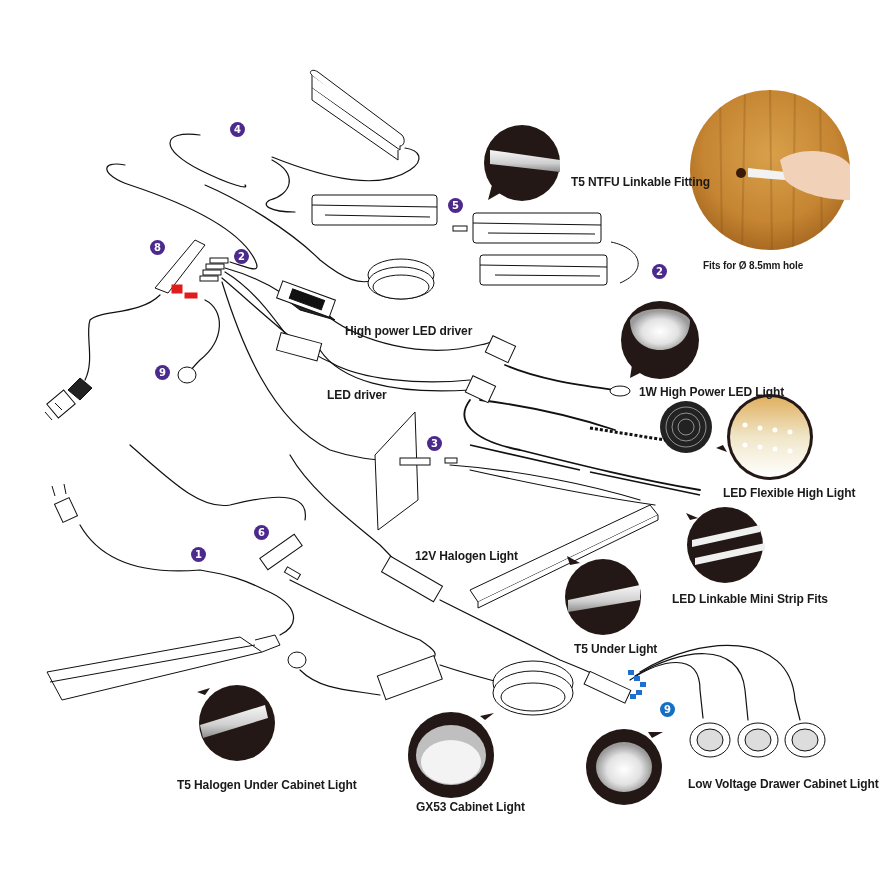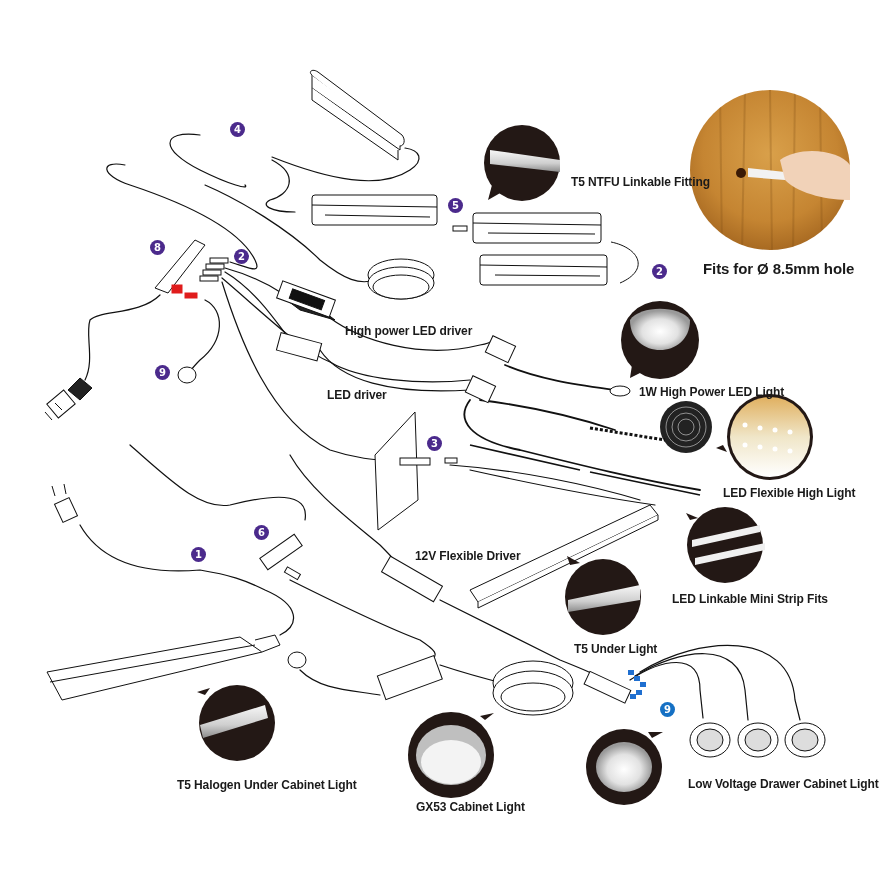--- a/index.html
+++ b/index.html
@@ -1,19 +1,19 @@
 <!DOCTYPE html>
 <html><head>
 <meta charset="utf-8">
 <style>
   html,body{margin:0;padding:0;background:#ffffff;}
   #canvas{position:relative;width:886px;height:886px;overflow:hidden;background:#fff;font-family:"Liberation Sans",sans-serif;}
   #diagram{position:absolute;left:0;top:0;width:886px;height:886px;}
   .lbl{position:absolute;font-family:"Liberation Sans",sans-serif;font-weight:bold;color:#1a1a1a;font-size:12px;white-space:nowrap;letter-spacing:-0.1px;}
-  .lbl.big{font-size:15px;color:#1a1a1a;}
+  .lbl.big{font-size:10px;color:#1a1a1a;}
   .badge{position:absolute;width:15px;height:15px;border-radius:50%;color:#fff;font-family:"DejaVu Sans",sans-serif;font-weight:bold;font-size:10px;line-height:15px;text-align:center;}
 </style>
 </head>
 <body>
 
 <div id="canvas">
 <svg id="diagram" viewBox="0 0 886 886">
   <defs>
     <radialGradient id="woodG" cx="50%" cy="40%" r="60%">
       <stop offset="0%" stop-color="#d9a04a"></stop>
@@ -314,19 +314,19 @@
 <div class="badge" style="left:254px;top:525px;background:#4b2a8c">6</div>
 <div class="badge" style="left:191px;top:547px;background:#4b2a8c">1</div>
 <div class="badge" style="left:660px;top:702px;background:#1570c4">9</div>
 
 <div class="lbl" style="left:571px;top:175px">T5 NTFU Linkable Fitting</div>
 <div class="lbl big" style="left:703px;top:260px">Fits for Ø 8.5mm hole</div>
 <div class="lbl" style="left:345px;top:324px">High power LED driver</div>
 <div class="lbl" style="left:327px;top:388px">LED driver</div>
 <div class="lbl" style="left:639px;top:385px">1W High Power LED Light</div>
 <div class="lbl" style="left:723px;top:486px">LED Flexible High Light</div>
-<div class="lbl" style="left:415px;top:549px">12V Flexible Driver</div>
+<div class="lbl" style="left:415px;top:549px">12V Halogen Light</div>
 <div class="lbl" style="left:672px;top:592px">LED Linkable Mini Strip Fits</div>
 <div class="lbl" style="left:574px;top:642px">T5 Under Light</div>
 <div class="lbl" style="left:177px;top:778px">T5 Halogen Under Cabinet Light</div>
 <div class="lbl" style="left:416px;top:800px">GX53 Cabinet Light</div>
 <div class="lbl" style="left:688px;top:777px">Low Voltage Drawer Cabinet Light</div>
 </div>
 
 </body></html>

